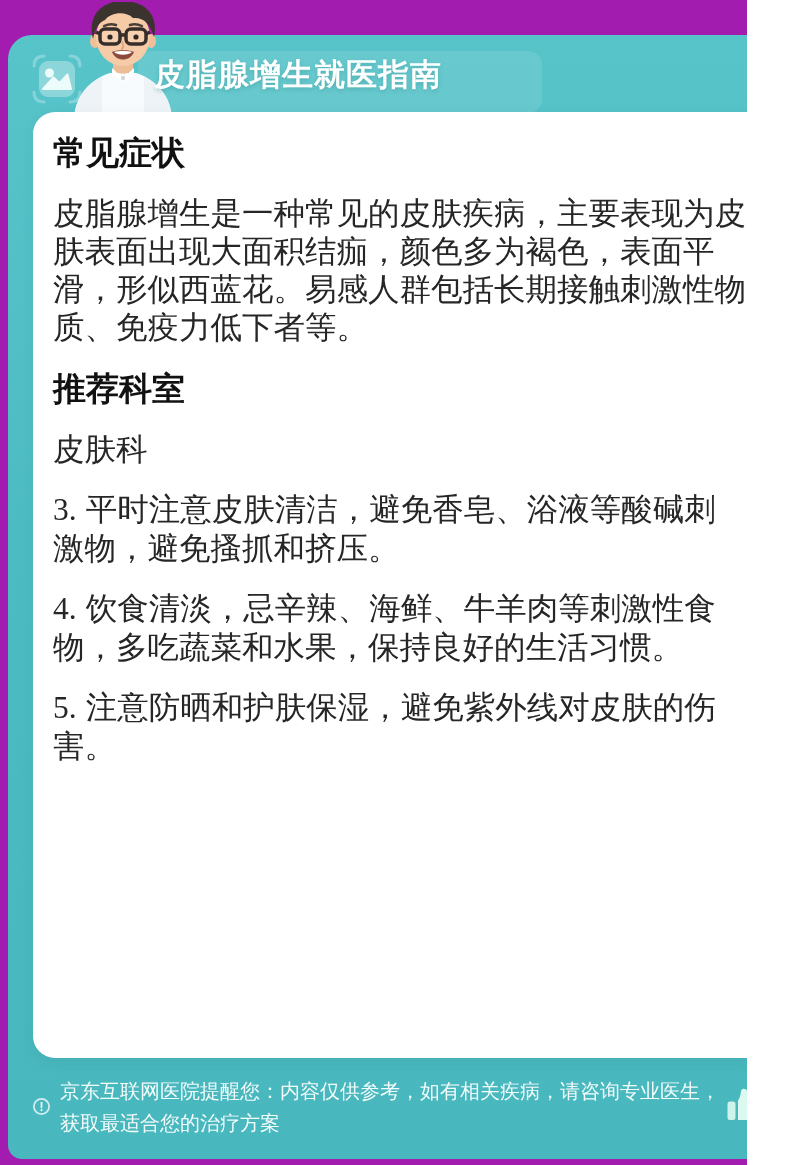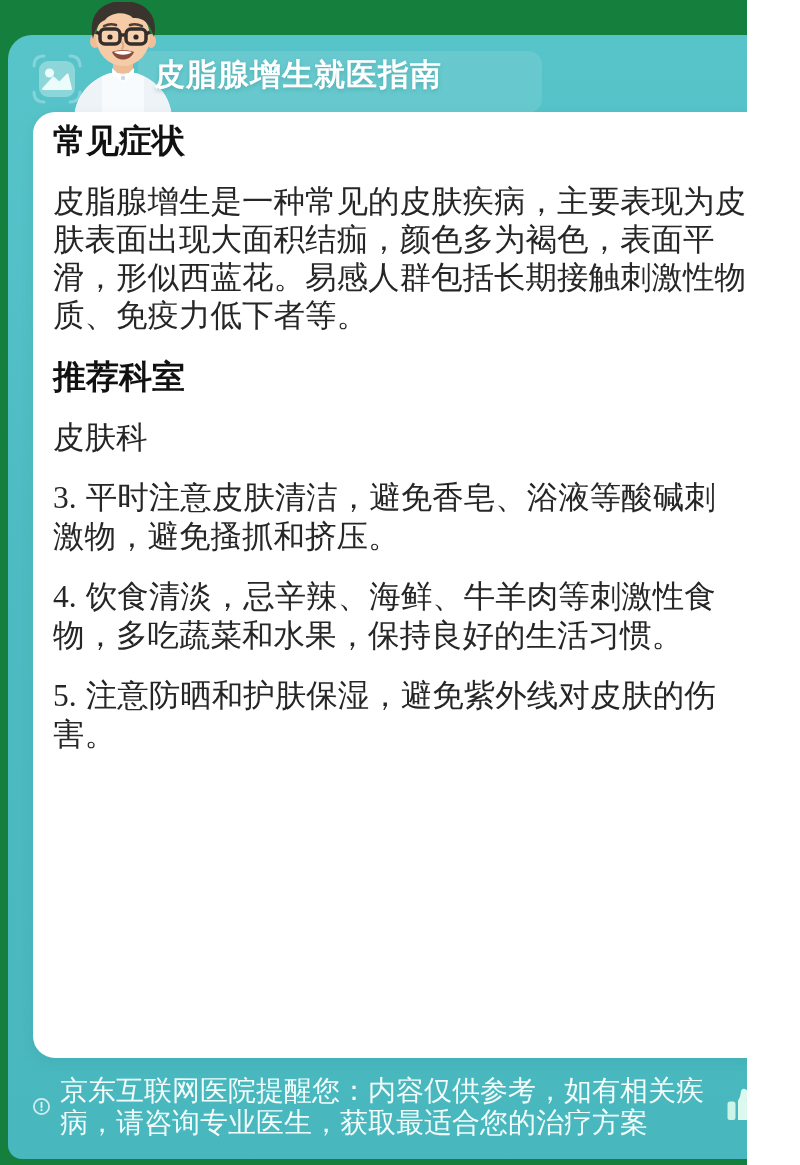--- a/index.html
+++ b/index.html
@@ -4,21 +4,21 @@
 <style>
   html, body { margin: 0; padding: 0; }
   body {
     width: 800px; height: 1165px;
     background: #ffffff;
     font-family: "Liberation Sans", "DejaVu Sans", sans-serif;
   }
   .page {
     position: relative;
     width: 747px; height: 1165px;
-    background: #15803d;
+    background: #a21caf;
     overflow: hidden;
   }
   .teal-panel {
     position: absolute;
     left: 8px; top: 35px;
     width: 784px; height: 1124px;
     background: linear-gradient(180deg, var(--teal-light, #57c4ca) 0%, var(--teal, #4dbcc2) 45%, var(--teal-deep, #48b7be) 100%);
     border-radius: 24px 24px 14px 14px;
   }
   
@@ -51,21 +51,21 @@
     white-space: nowrap;
   }
   
   .card {
     position: absolute;
     left: 25px; top: 77px;
     width: 734px; height: 946px;
     box-sizing: border-box;
     background: var(--card-bg, #ffffff);
     border-radius: 22px;
-    padding: 8px 20px 18px 20px;
+    padding: 20px 20px 18px 20px;
     overflow: hidden;
     box-shadow: 0 4px 14px rgba(0,70,70,0.07);
   }
   .card h2 {
     margin: 0 0 20px 0;
     font-size: 33px;
     line-height: 1.27;
     font-weight: bold;
     color: var(--heading, #111111);
   }
@@ -79,21 +79,21 @@
   .num {
     font-family: "Liberation Serif", "DejaVu Serif", serif;
     margin-right: 9px;
   }
   
   .footer-text {
     position: absolute;
     left: 52px; top: 1040px;
     width: 668px;
     margin: 0;
-    font-size: 28px;
+    font-size: 20px;
     line-height: 32px;
     color: var(--footer-text, #f2fcfb);
   }
   .info-icon {
     position: absolute;
     left: 24px; top: 1062px;
     width: 19px; height: 19px;
   }
   .thumb-icon {
     position: absolute;

